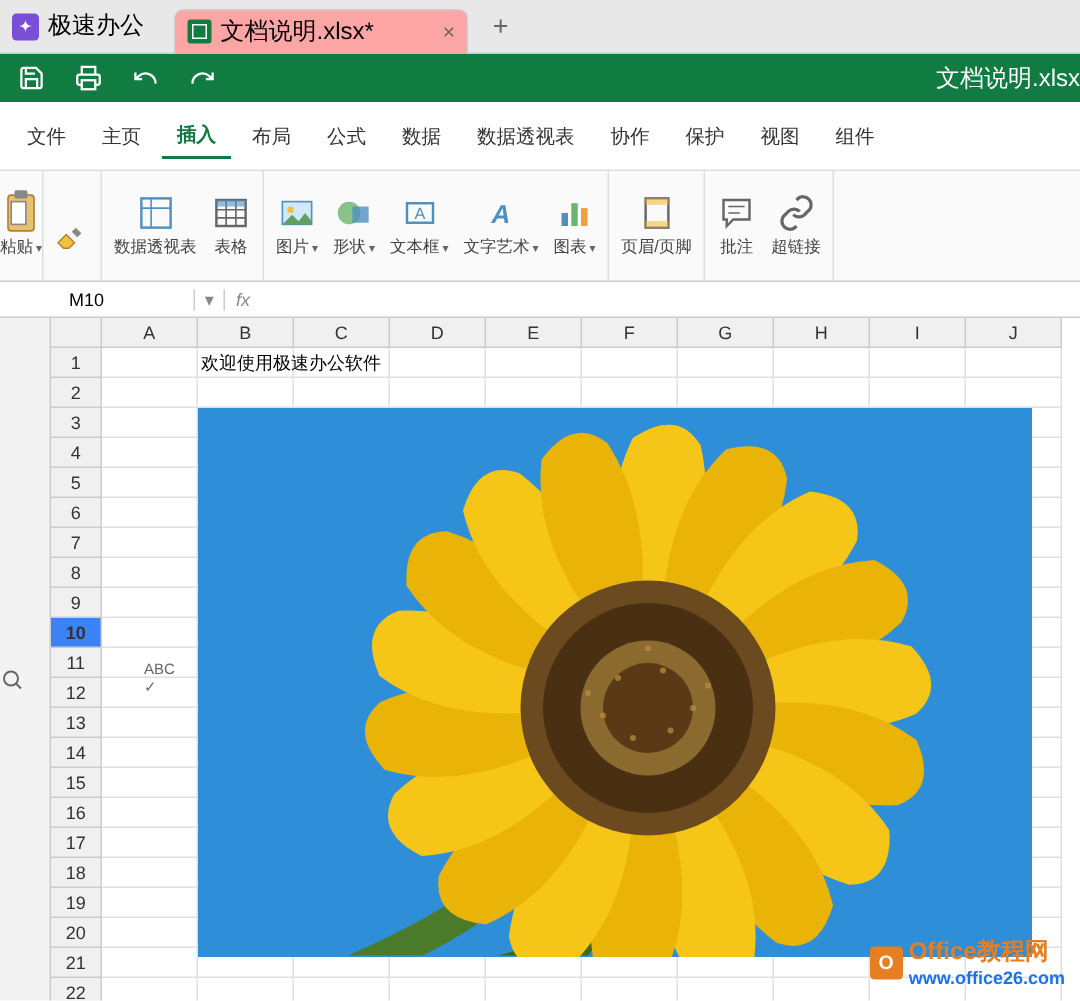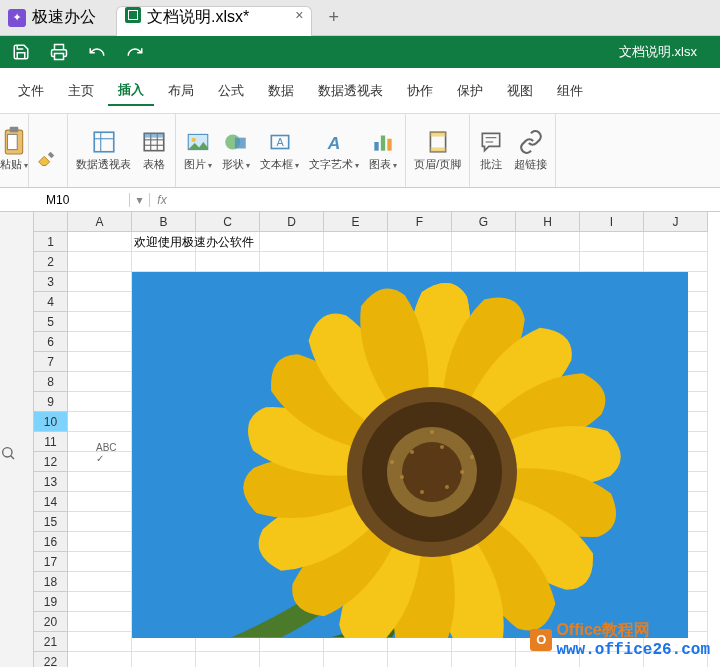--- a/index.html
+++ b/index.html
@@ -1,29 +1,29 @@
 <!DOCTYPE html>
 <html><head>
   <meta charset="utf-8">
   <style>
     * { margin: 0; padding: 0; box-sizing: border-box; font-family: "Microsoft YaHei", sans-serif; }
     body { width: 720px; height: 667px; background: #fff; overflow: hidden; position: relative; }
     
     .title-tabs { height: 36px; background: #e8e8e8; display: flex; align-items: center; border-bottom: 1px solid #ccc; }
     .app-tab { display: flex; align-items: center; padding: 0 20px 0 8px; height: 36px; gap: 6px; }
     .app-icon { width: 18px; height: 18px; background: #7b4ed6; border-radius: 3px; display: flex; align-items: center; justify-content: center; color: #fff; font-size: 11px; }
-    .doc-tab { background: #ffffff; height: 30px; margin-top: 6px; border-radius: 6px 6px 0 0; display: flex; padding: 0 8px; gap: 6px; border: 1px solid #ccc; border-bottom: none; }
+    .doc-tab { background: #fca5a5; height: 30px; margin-top: 6px; border-radius: 6px 6px 0 0; display: flex; align-items: center; padding: 0 8px; gap: 6px; border: 1px solid #ccc; border-bottom: none; }
     .sheet-icon { width: 16px; height: 16px; background: #107c41; border-radius: 2px; display: flex; align-items: center; justify-content: center; }
     .sheet-icon::after { content: ""; width: 8px; height: 8px; border: 1px solid #fff; }
     .close-x { color: #666; font-size: 14px; margin-left: 40px; cursor: pointer; }
     .plus-tab { color: #666; font-size: 18px; margin-left: 16px; cursor: pointer; }
     
     .qat { height: 32px; background: #107c41; display: flex; align-items: center; padding: 0 12px; gap: 20px; color: #fff; position: relative; }
     .qat-icon { width: 18px; height: 18px; cursor: pointer; }
-    .qat-title { position: absolute; right: 23px; font-size: 13px; }
+    .qat-title { position: absolute; right: 0; font-size: 16px; }
     
     .menu-tabs { height: 46px; display: flex; align-items: center; padding: 0 8px; gap: 4px; font-size: 13px; border-bottom: 1px solid #ddd; }
     .menu-tab { padding: 5px 10px; cursor: pointer; color: #333; }
     .menu-tab.active { border-bottom: 2px solid #107c41; color: #107c41; font-weight: bold; }
     
     .ribbon { height: 74px; display: flex; border-bottom: 1px solid #ccc; background: #fafafa; }
     .rgroup { display: flex; flex-direction: column; align-items: center; justify-content: center; padding: 4px 8px; border-right: 1px solid #ddd; }
     .rgroup .icons { display: flex; gap: 10px; align-items: flex-end; }
     .rbtn { display: flex; flex-direction: column; align-items: center; gap: 2px; cursor: pointer; font-size: 11px; color: #444; }
     .rbtn .ic { width: 26px; height: 26px; display: flex; align-items: center; justify-content: center; }
@@ -40,31 +40,31 @@
     .sheet-area { display: flex; height: calc(667px - 36px - 32px - 30px - 74px - 24px); }
     .left-rail { width: 34px; background: #f3f3f3; border-right: 1px solid #ccc; display: flex; flex-direction: row; align-items: center; gap: 32px; padding-top: 10px; font-size: 12px; color: #555; }
     .rail-ic { cursor: pointer; }
     
     .grid-wrap { flex: 1; position: relative; overflow: hidden; }
     .corner { position: absolute; left: 0; top: 0; width: 34px; height: 20px; background: #f0f0f0; border-right: 1px solid #ccc; border-bottom: 1px solid #ccc; }
     .col-headers { position: absolute; left: 34px; top: 0; height: 20px; display: flex; }
     .col-h { width: 64px; border-right: 1px solid #ccc; border-bottom: 1px solid #ccc; background: #f0f0f0; text-align: center; font-size: 12px; line-height: 20px; color: #333; }
     .row-headers { position: absolute; left: 0; top: 20px; width: 34px; }
     .row-h { height: 20px; border-right: 1px solid #ccc; border-bottom: 1px solid #ccc; background: #f0f0f0; text-align: center; font-size: 12px; line-height: 20px; color: #333; }
-    .row-h.sel { background: #7dd3fc; }
+    .row-h.sel { background: #3b82f6; font-weight: bold; }
     .cells { position: absolute; left: 34px; top: 20px; }
     .cell-row { display: flex; }
     .cell { width: 64px; height: 20px; border-right: 1px solid #e0e0e0; border-bottom: 1px solid #e0e0e0; font-size: 12px; line-height: 20px; padding: 0 2px; overflow: visible; white-space: nowrap; }
     
     .embedded-image { position: absolute; left: 98px; top: 60px; width: 556px; height: 366px; background: #3aa0e8; overflow: hidden; }
     
     .watermark { position: absolute; right: 10px; bottom: 8px; display: flex; align-items: center; gap: 4px; font-size: 16px; font-weight: bold; }
     .wm-ic { width: 22px; height: 22px; background: #e67e22; border-radius: 3px; display: flex; align-items: center; justify-content: center; color: #fff; font-size: 13px; }
     .wm-t1 { color: #e67e22; }
-    .wm-t2 { color: #1a73e8; font-size: 16px; font-family: Liberation Mono, monospace; }
+    .wm-t2 { color: #1a73e8; font-size: 12px; }
     
     svg { display: block; }
   </style>
 </head>
 <body>
 
 <div class="title-tabs">
   <div class="app-tab">
     <span class="app-icon">✦</span>
     <span>极速办公</span>

